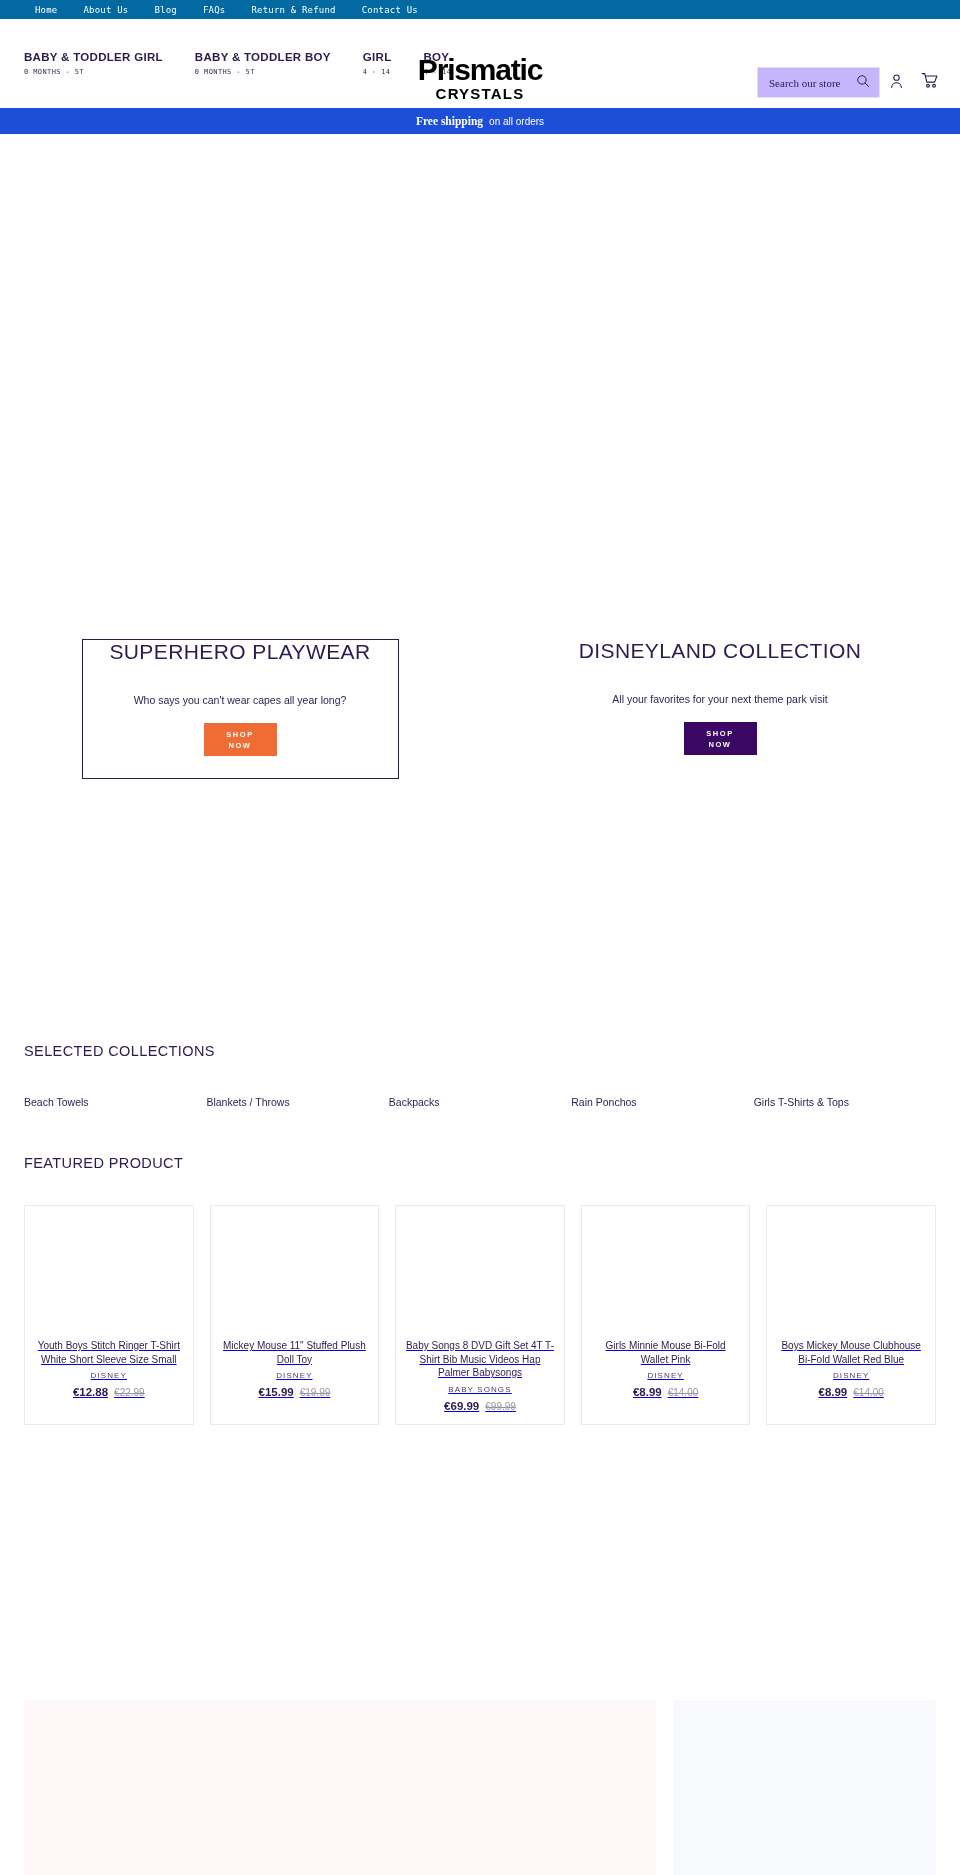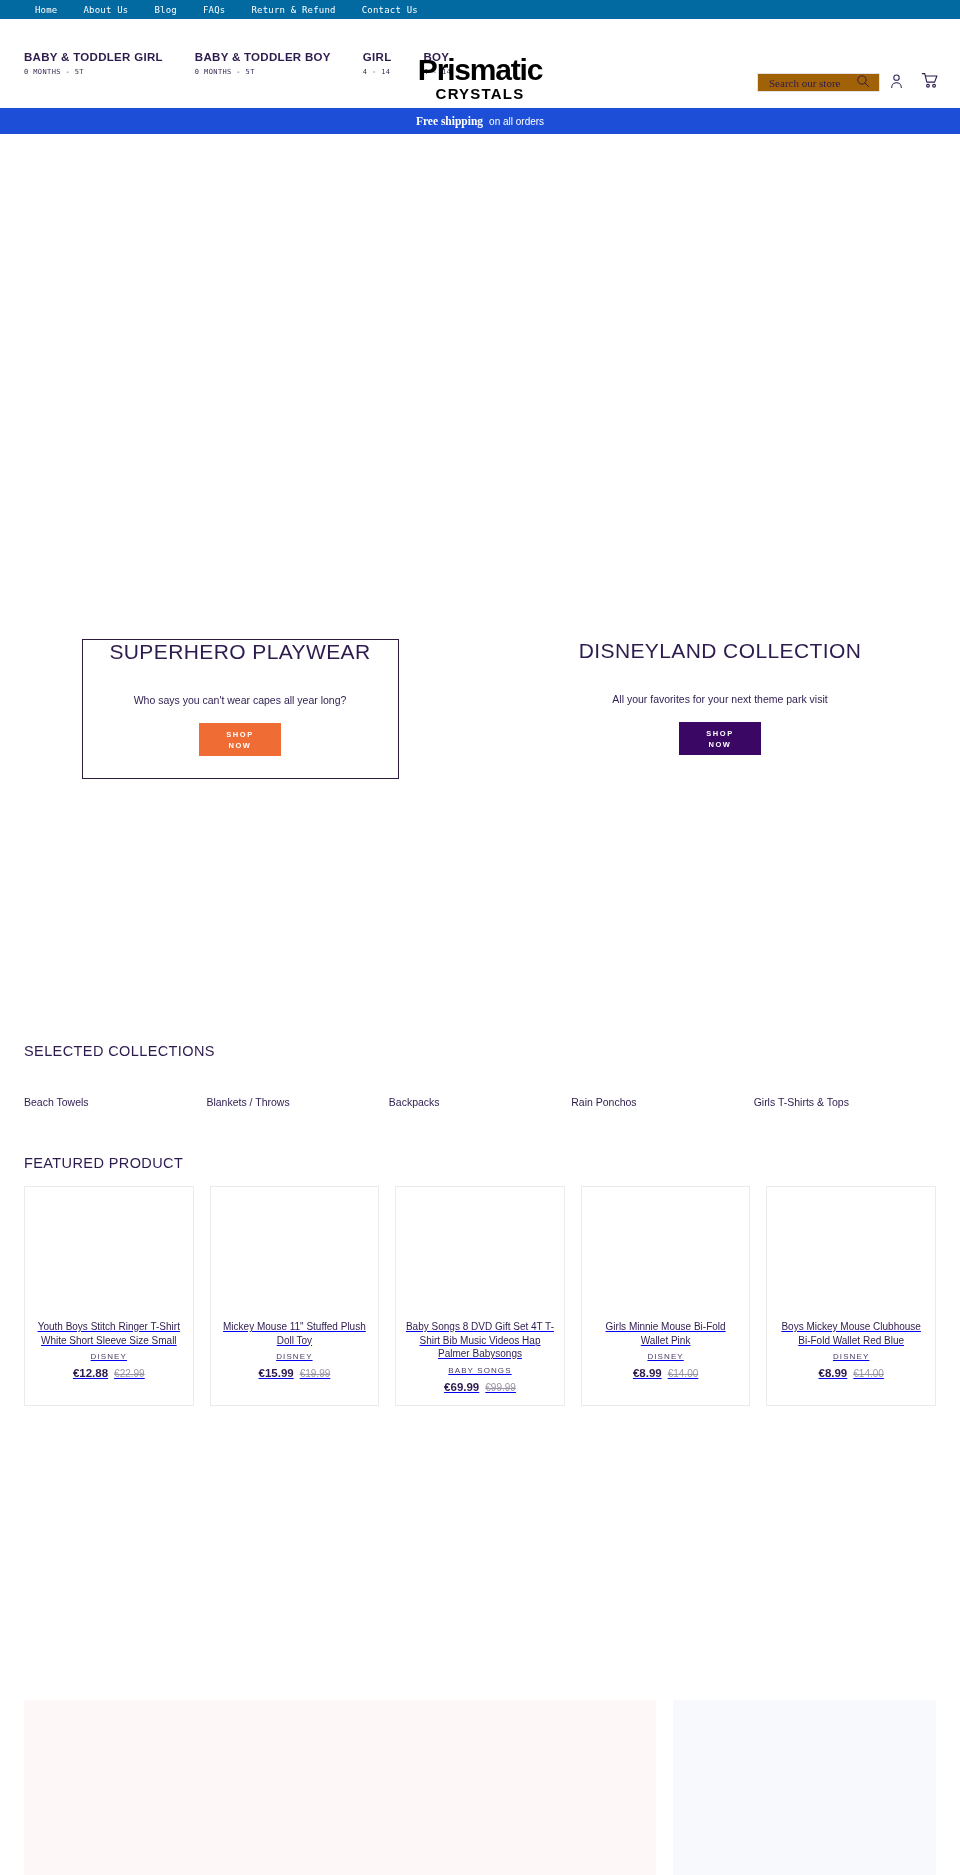--- a/index.html
+++ b/index.html
@@ -92,27 +92,27 @@
   .header-right {
     position: absolute;
     right: 14px;
     top: 48px;
     display: flex;
     align-items: center;
     gap: 0;
   }
   .search-box {
     width: 123px;
-    height: 19px;
+    height: 31px;
     border: 1px solid #e4e2e6;
     display: flex;
     align-items: center;
     justify-content: space-between;
     padding: 0 9px 0 11px;
-    background: #a16207;
+    background: #c4b5fd;
   }
   .search-placeholder {
     font-family: "Liberation Serif", serif;
     font-size: 11px;
     color: #2d1b4e;
     white-space: nowrap;
   }
   .icon-btn {
     display: flex;
     align-items: center;
@@ -175,21 +175,21 @@
     line-height: 24px;
   }
   .promo-sub {
     font-size: 10.5px;
     color: #2d1b4e;
     margin-top: 30px;
     text-align: center;
   }
   .promo-btn {
     margin-top: 17px;
-    width: 82px;
+    width: 73px;
     height: 33px;
     display: flex;
     flex-direction: column;
     align-items: center;
     justify-content: center;
     color: #ffffff;
     font-size: 7.5px;
     font-weight: bold;
     letter-spacing: 1.6px;
     line-height: 11px;
@@ -217,21 +217,21 @@
     font-size: 10.5px;
     color: #2d1b4e;
     text-decoration: none;
     white-space: nowrap;
   }
 
   
   .products-row {
     display: flex;
     gap: 16px;
-    margin-top: 15px;
+    margin-top: 34px;
   }
   .product-card {
     flex: 1;
     border: 1px solid #eceaee;
     display: flex;
     flex-direction: column;
     align-items: center;
     padding-bottom: 12px;
   }
   .product-img {

